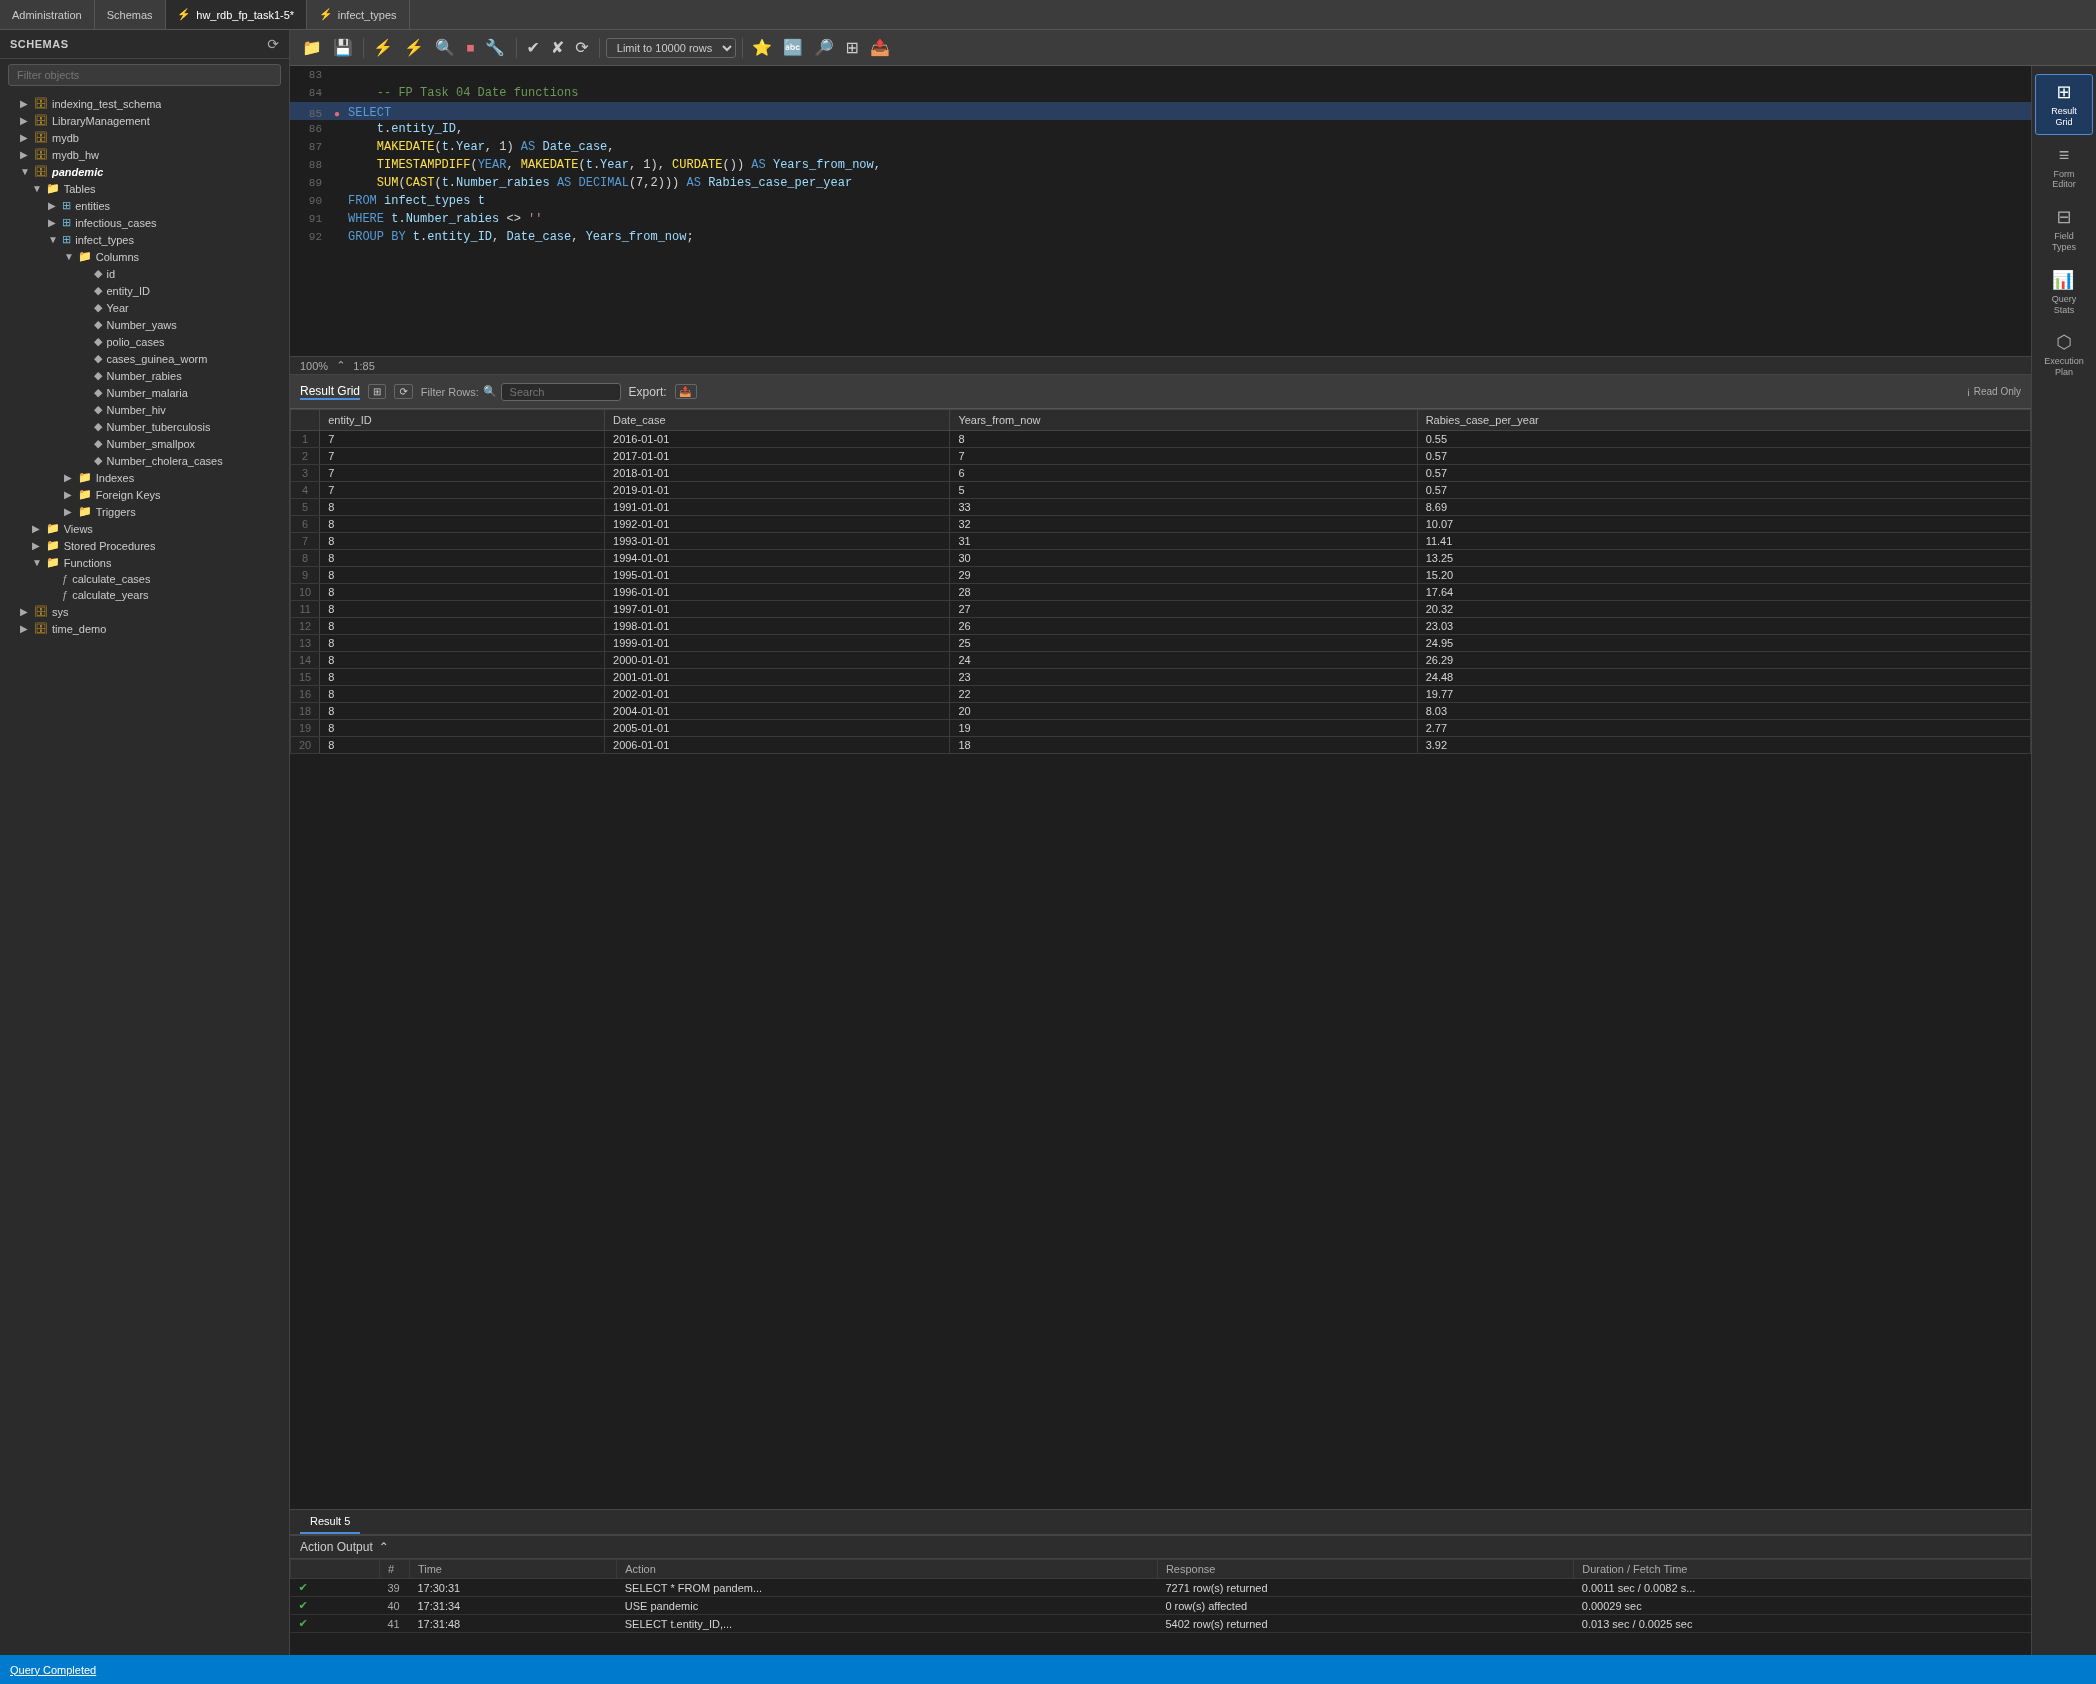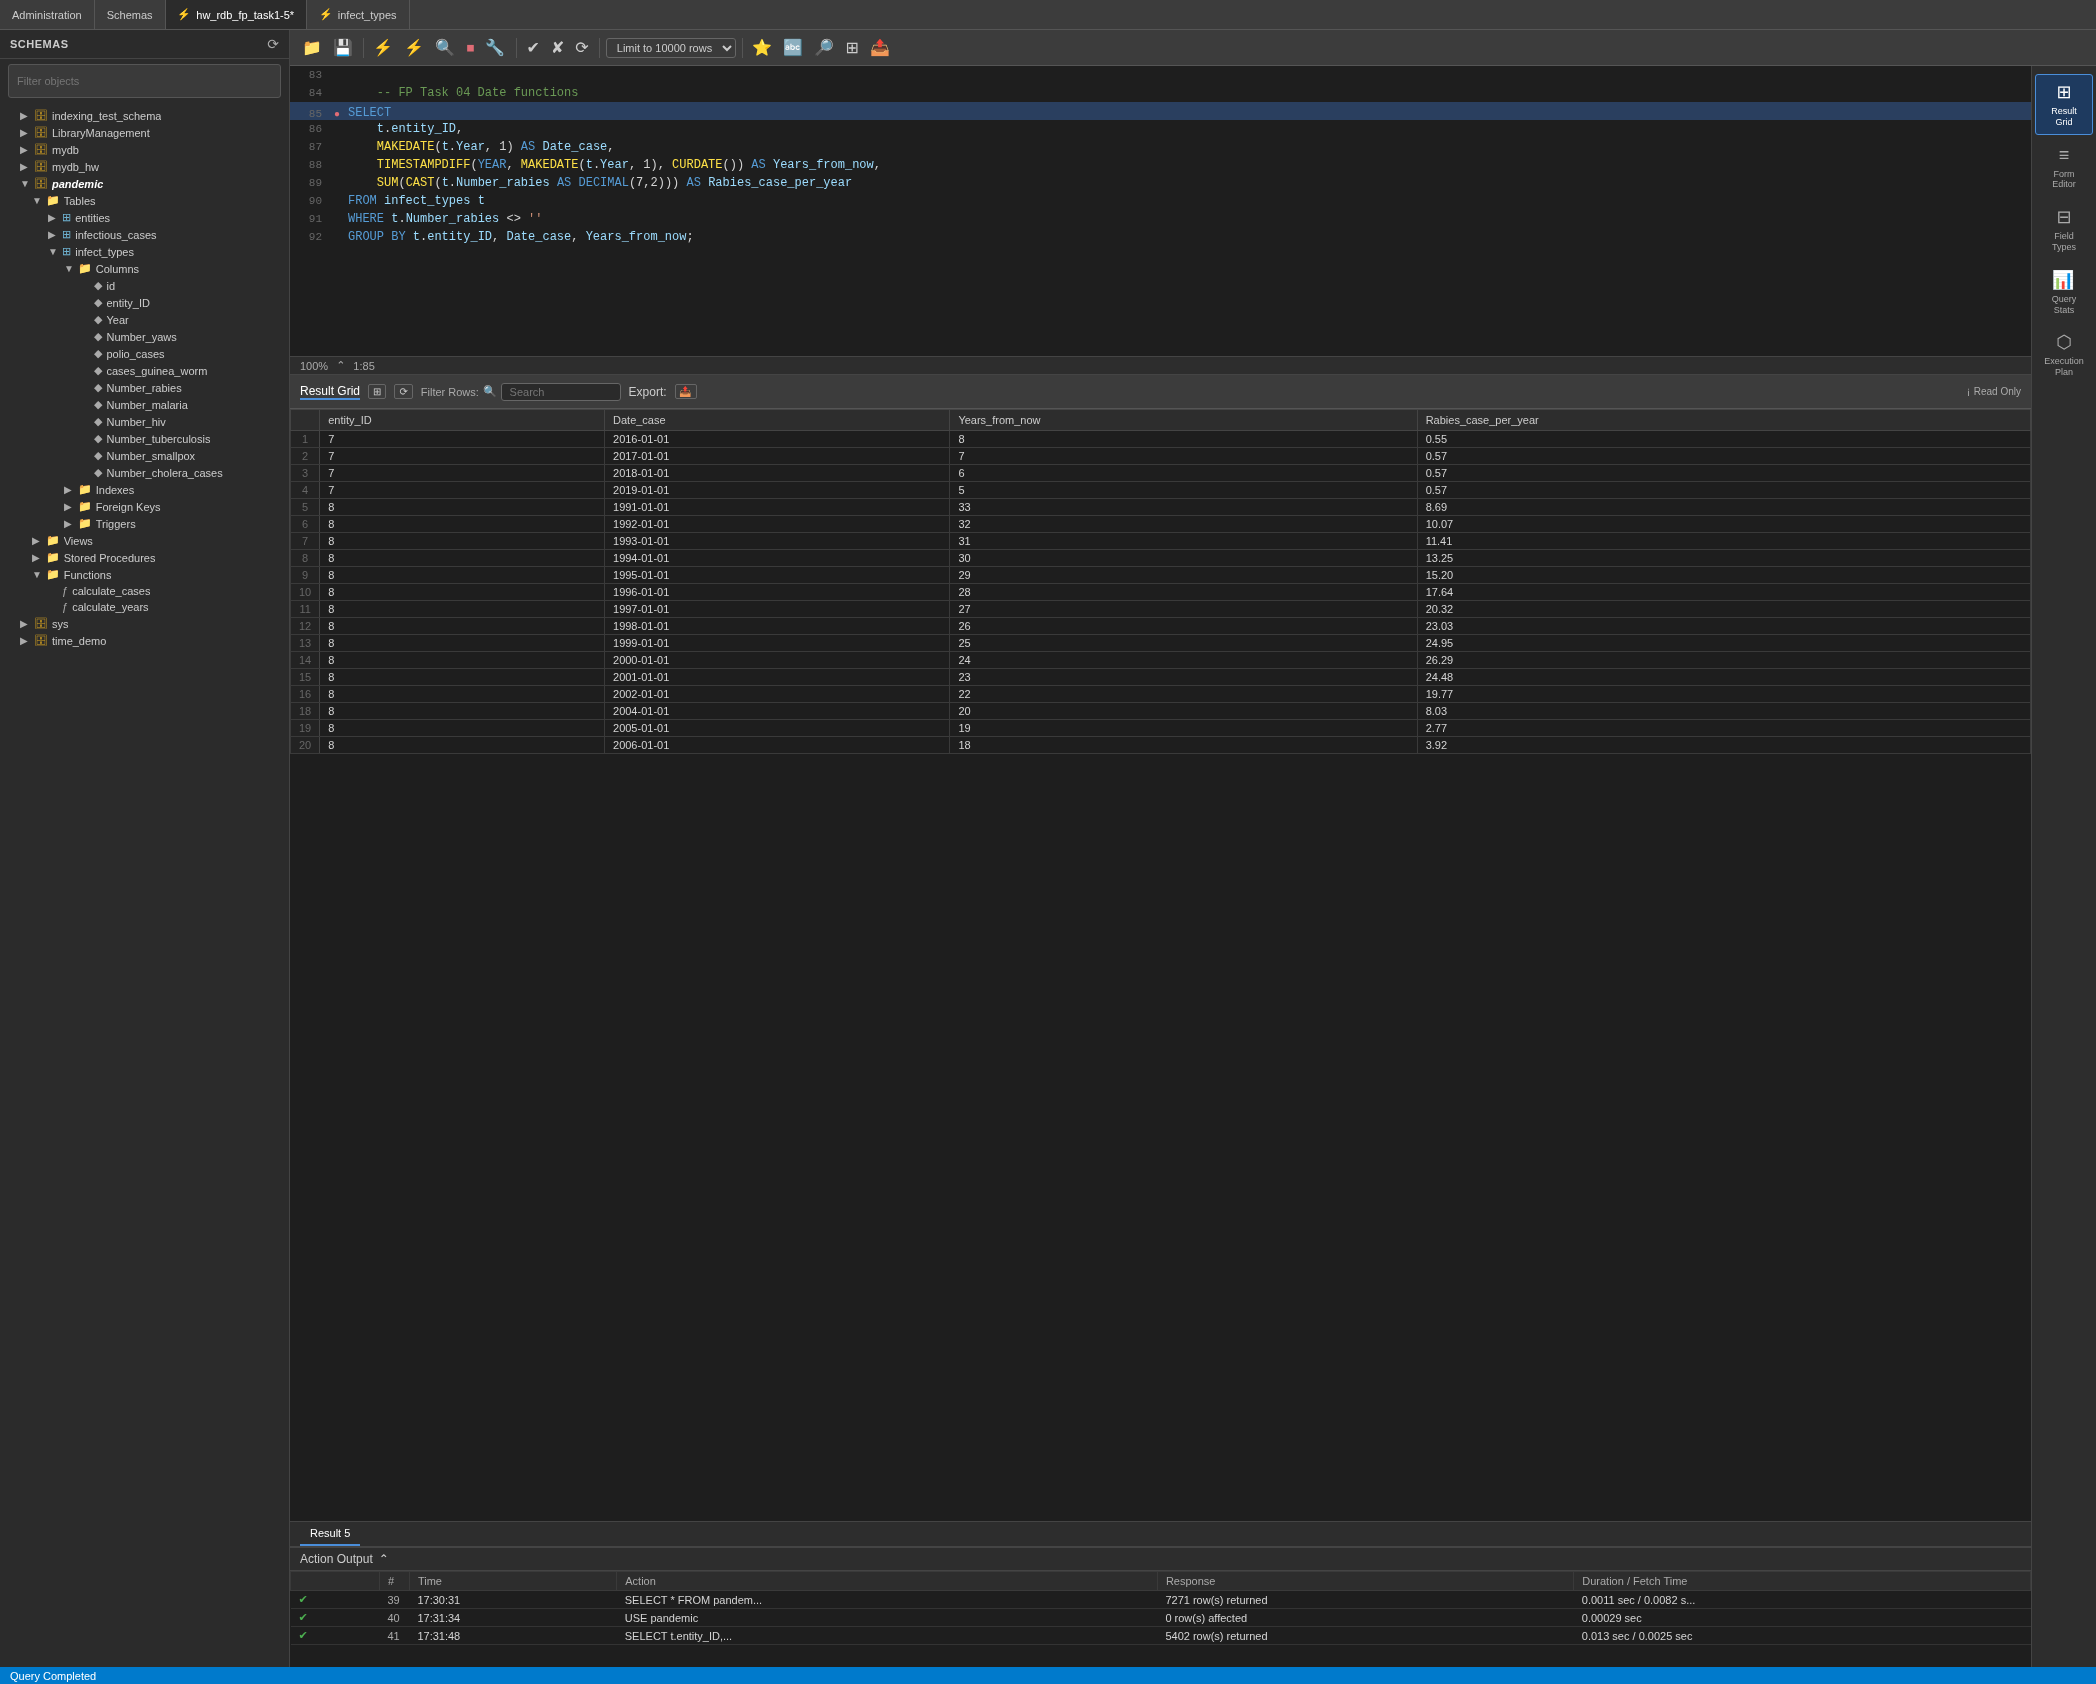--- a/index.html
+++ b/index.html
@@ -11,21 +11,21 @@
     .tab.active { background: #2b2b2b; color: #fff; }
 
     
     .main { display: flex; flex: 1; overflow: hidden; }
 
     
     .sidebar { width: 290px; background: #2b2b2b; border-right: 1px solid #444; display: flex; flex-direction: column; }
     .sidebar-header { display: flex; align-items: center; justify-content: space-between; padding: 6px 10px; border-bottom: 1px solid #444; }
     .sidebar-title { font-size: 11px; font-weight: bold; color: #ccc; letter-spacing: 0.5px; }
     .sidebar-action { color: #aaa; font-size: 14px; cursor: pointer; }
-    .filter-input { margin: 5px 8px; background: #3a3a3a; border: 1px solid #555; border-radius: 3px; padding: 10px 8px; color: #ccc; font-size: 11px; width: calc(100% - 16px); outline: none; }
+    .filter-input { margin: 5px 8px; background: #3a3a3a; border: 1px solid #555; border-radius: 3px; padding: 4px 8px; color: #ccc; font-size: 11px; width: calc(100% - 16px); outline: none; }
     .tree { flex: 1; overflow-y: auto; padding: 4px 0; }
     .tree-item { display: flex; align-items: center; padding: 2px 8px; cursor: pointer; gap: 4px; font-size: 11px; color: #ccc; white-space: nowrap; }
     .tree-item .indent { display: inline-block; }
     .tree-item .expand-icon { font-size: 10px; color: #aaa; width: 10px; flex-shrink: 0; }
     .tree-item .node-icon { font-size: 11px; flex-shrink: 0; }
     .tree-item .node-label { overflow: hidden; text-overflow: ellipsis; }
     .schema-icon { color: #daa520; }
     .table-icon { color: #6fb3d2; }
     .col-icon { color: #aaa; }
     .folder-icon { color: #d4a853; }
@@ -85,21 +85,21 @@
     
     .right-panel { width: 65px; background: #2d2d2d; border-left: 1px solid #444; display: flex; flex-direction: column; align-items: center; padding: 8px 0; gap: 4px; }
     .right-btn { display: flex; flex-direction: column; align-items: center; padding: 6px 4px; cursor: pointer; border-radius: 3px; gap: 3px; width: 58px; }
     .right-btn.active { background: #1e3a5f; border: 1px solid #4a8eda; }
     .right-btn .icon-box { font-size: 18px; color: #aaa; }
     .right-btn.active .icon-box { color: #fff; }
     .right-btn .btn-label { font-size: 9px; color: #aaa; text-align: center; line-height: 1.2; }
     .right-btn.active .btn-label { color: #fff; }
 
     
-    .status-bar { background: #007acc; color: #fff; font-size: 11px; padding: 2px 10px; height: 17px; display: flex; align-items: center; }
+    .status-bar { background: #007acc; color: #fff; font-size: 11px; padding: 2px 10px; height: 29px; display: flex; align-items: center; text-decoration: underline; }
 
     .content-main { flex: 1; display: flex; overflow: hidden; }
 
     
     ::-webkit-scrollbar { width: 8px; height: 8px; }
     ::-webkit-scrollbar-track { background: #2b2b2b; }
     ::-webkit-scrollbar-thumb { background: #555; border-radius: 4px; }
   </style>
 </head>
 <body>

